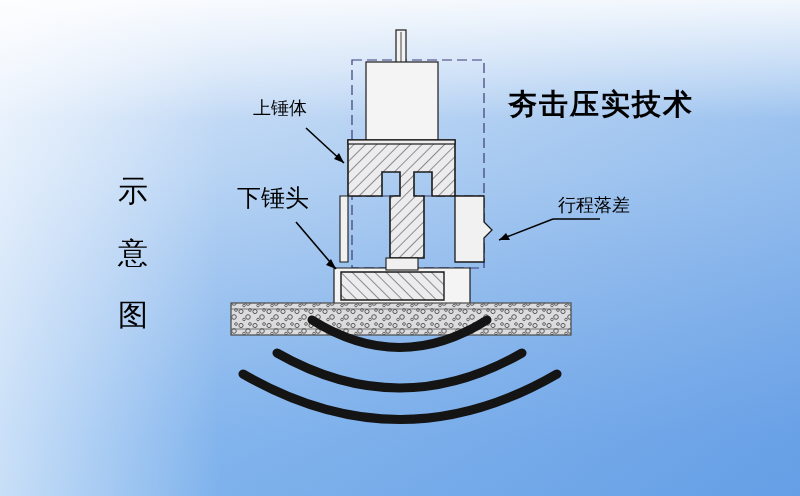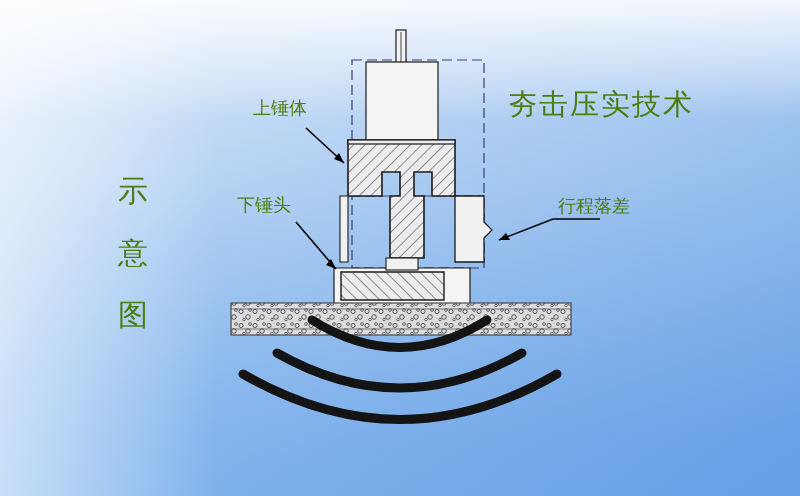--- a/index.html
+++ b/index.html
@@ -33,55 +33,56 @@
   #bgLeftFade {
     position: absolute;
     left: 0; top: 0; bottom: 0; width: 220px;
     background: linear-gradient(to right, rgba(255,255,255,0.55), rgba(255,255,255,0));
     pointer-events: none;
   }
 
   
   .label {
     position: absolute;
-    color: #4d7c0f;
+    color: #000000;
     font-family: "DejaVu Sans", sans-serif;
     white-space: nowrap;
     line-height: 1;
   }
   #title {
     left: 508px;
     top: 90px;
     font-size: 29px;
     letter-spacing: 2px;
-    font-weight: 400;
+    font-weight: 700;
   }
   #sideTitle {
     left: 104px;
     top: 160px;
     font-size: 30px;
     line-height: 62px;
     text-align: right;
     width: 44px;
     white-space: normal;
   }
   #lblUpper {
     left: 253px;
     top: 99px;
     font-size: 18px;
   }
   #lblLower {
     left: 237px;
-    top: 196px;
-    font-size: 18px;
+    top: 186px;
+    font-size: 24px;
   }
   #lblStroke {
     left: 558px;
     top: 197px;
     font-size: 18px;
+    font-family: Liberation Mono, monospace;
   }
   svg#art {
     position: absolute;
     left: 0;
     top: 0;
   }
 </style>
 </head>
 <body>
 

